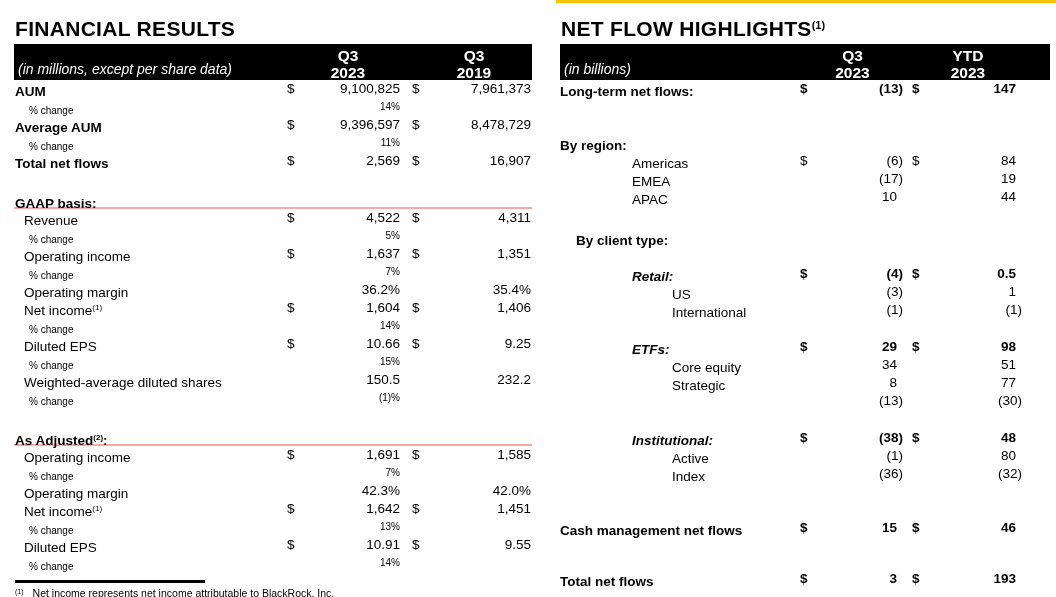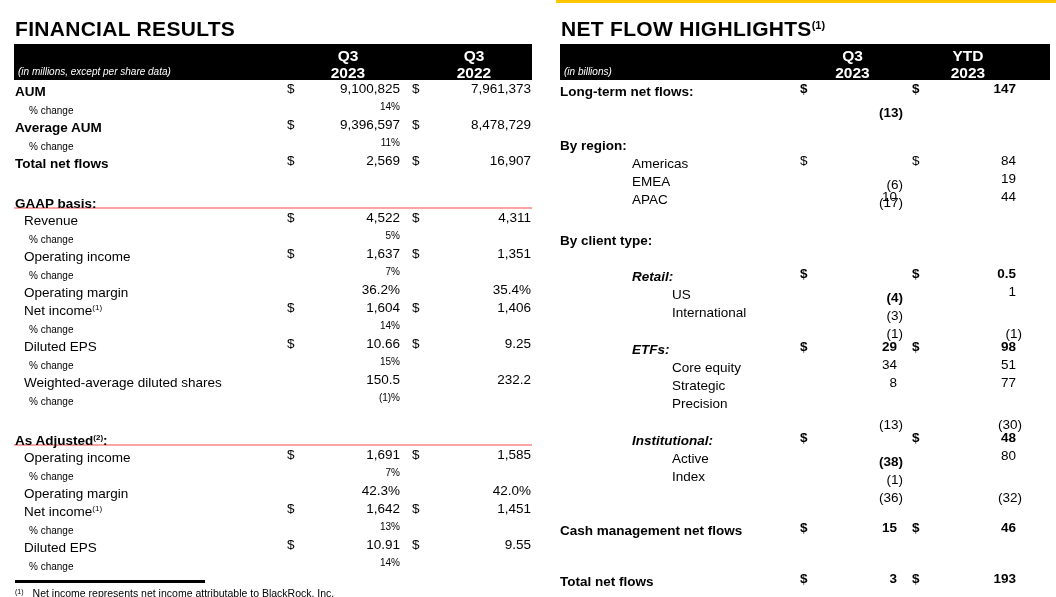--- a/index.html
+++ b/index.html
@@ -15,21 +15,21 @@
   #left-panel  { left:14px;  width:518px; }
   #right-panel { left:560px; width:490px; }
 
   .page-title {
     margin:14px 0 0 1px; font-size:21px; line-height:22px; font-weight:bold;
     letter-spacing:0.3px; white-space:nowrap;
   }
   .page-title sup { font-size:11px; vertical-align:7px; letter-spacing:0; }
 
   .header-bar { position:relative; height:36px; background:#000; color:#fff; margin-top:4px; }
-  .unit-note { position:absolute; left:4px; bottom:3px; font-size:10px; font-style:italic; white-space:nowrap; }
+  .unit-note { position:absolute; left:4px; bottom:3px; font-size:14px; font-style:italic; white-space:nowrap; }
   .col-head { position:absolute; top:3px; text-align:center; font-weight:bold; font-size:15.5px; line-height:17px; }
   #left-panel  .ch1 { left:277px; width:114px; }
   #left-panel  .ch2 { left:403px; width:114px; }
   #right-panel .ch1 { left:240px; width:105px; }
   #right-panel .ch2 { left:352px; width:112px; }
 
   .rows { margin-top:0; }
   .row { position:relative; height:18px; line-height:18px; font-size:13.5px; white-space:nowrap; }
   .row .lbl { position:absolute; left:0; top:0; }
   .row .lbl sup { font-size:8px; vertical-align:5px; }
@@ -40,21 +40,21 @@
   .row.pct { font-size:10px; }
   .row.pct .lbl { padding-left:15px; }
   .row.bold .lbl { font-weight:bold; }
   .row.ind1 .lbl { padding-left:72px; }
   .row.ind1-bi .lbl { padding-left:72px; font-weight:bold; font-style:italic; }
   .row.ind2 .lbl { padding-left:112px; }
 
   .d { position:absolute; top:0; }
   .v { position:absolute; top:0; text-align:right; }
   .num { padding-right:7px; }
-  .num.paren { padding-right:1px;margin-top:24px; }
+  .num.paren { padding-right:1px; }
   .vb { font-weight:bold; }
   #left-panel  .d1 { left:273px; }
   #left-panel  .v1 { left:266px; width:127px; }
   #left-panel  .d2 { left:398px; }
   #left-panel  .v2 { left:398px; width:126px; }
   #right-panel .d1 { left:240px; }
   #right-panel .v1 { left:240px; width:104px; }
   #right-panel .d2 { left:352px; }
   #right-panel .v2 { left:352px; width:111px; }
 
@@ -67,21 +67,21 @@
 </head>
 <body>
 
 <div class="yellow-rule" style="background: rgb(255, 198, 0);"></div>
 
 <div id="left-panel" class="panel">
   <div class="page-title"><span>FINANCIAL RESULTS</span><sup></sup></div>
   <div class="header-bar" style="background: rgb(0, 0, 0);">
     <span class="unit-note">(in millions, except per share data)</span>
     <span class="col-head ch1"><span>Q3</span><br><span>2023</span></span>
-    <span class="col-head ch2"><span>Q3</span><br><span>2022</span></span>
+    <span class="col-head ch2"><span>Q3</span><br><span>2019</span></span>
   </div>
   <div class="rows" id="left-rows">
       <div class="row main-bold">
         <span class="lbl"><span>AUM</span><sup></sup><span></span></span>
         <span class="d d1">$</span>
         <span class="v v1 num">9,100,825</span>
         <span class="d d2">$</span>
         <span class="v v2 num">7,961,373</span>
       </div>
       <div class="row pct">
@@ -241,21 +241,21 @@
       <div class="row ind1">
         <span class="lbl"><span>EMEA</span><sup></sup><span></span></span>
         <span class="v v1 num paren">(17)</span>
         <span class="v v2 num">19</span>
       </div>
       <div class="row ind1">
         <span class="lbl"><span>APAC</span><sup></sup><span></span></span>
         <span class="v v1 num">10</span>
         <span class="v v2 num">44</span>
       </div>
-      <div class="row bold" style="margin-top: 23px;">
+      <div class="row bold" style="margin-top: 23px; margin-left: 16px;">
         <span class="lbl"><span>By client type:</span><sup></sup><span></span></span>
       </div>
       <div class="row ind1-bi" style="margin-top: 18px;">
         <span class="lbl"><span>Retail:</span><sup></sup><span></span></span>
         <span class="d d1 vb">$</span>
         <span class="v v1 num vb paren">(4)</span>
         <span class="d d2 vb">$</span>
         <span class="v v2 num vb">0.5</span>
       </div>
       <div class="row ind2">
@@ -279,21 +279,20 @@
         <span class="lbl"><span>Core equity</span><sup></sup><span></span></span>
         <span class="v v1 num">34</span>
         <span class="v v2 num">51</span>
       </div>
       <div class="row ind2">
         <span class="lbl"><span>Strategic</span><sup></sup><span></span></span>
         <span class="v v1 num">8</span>
         <span class="v v2 num">77</span>
       </div>
       <div class="row ind2">
-        <span class="lbl"><span>Precision</span><sup></sup><span></span></span>
         <span class="v v1 num paren">(13)</span>
         <span class="v v2 num paren">(30)</span>
       </div>
       <div class="row ind1-bi" style="margin-top: 19px;">
         <span class="lbl"><span>Institutional:</span><sup></sup><span></span></span>
         <span class="d d1 vb">$</span>
         <span class="v v1 num vb paren">(38)</span>
         <span class="d d2 vb">$</span>
         <span class="v v2 num vb">48</span>
       </div>

